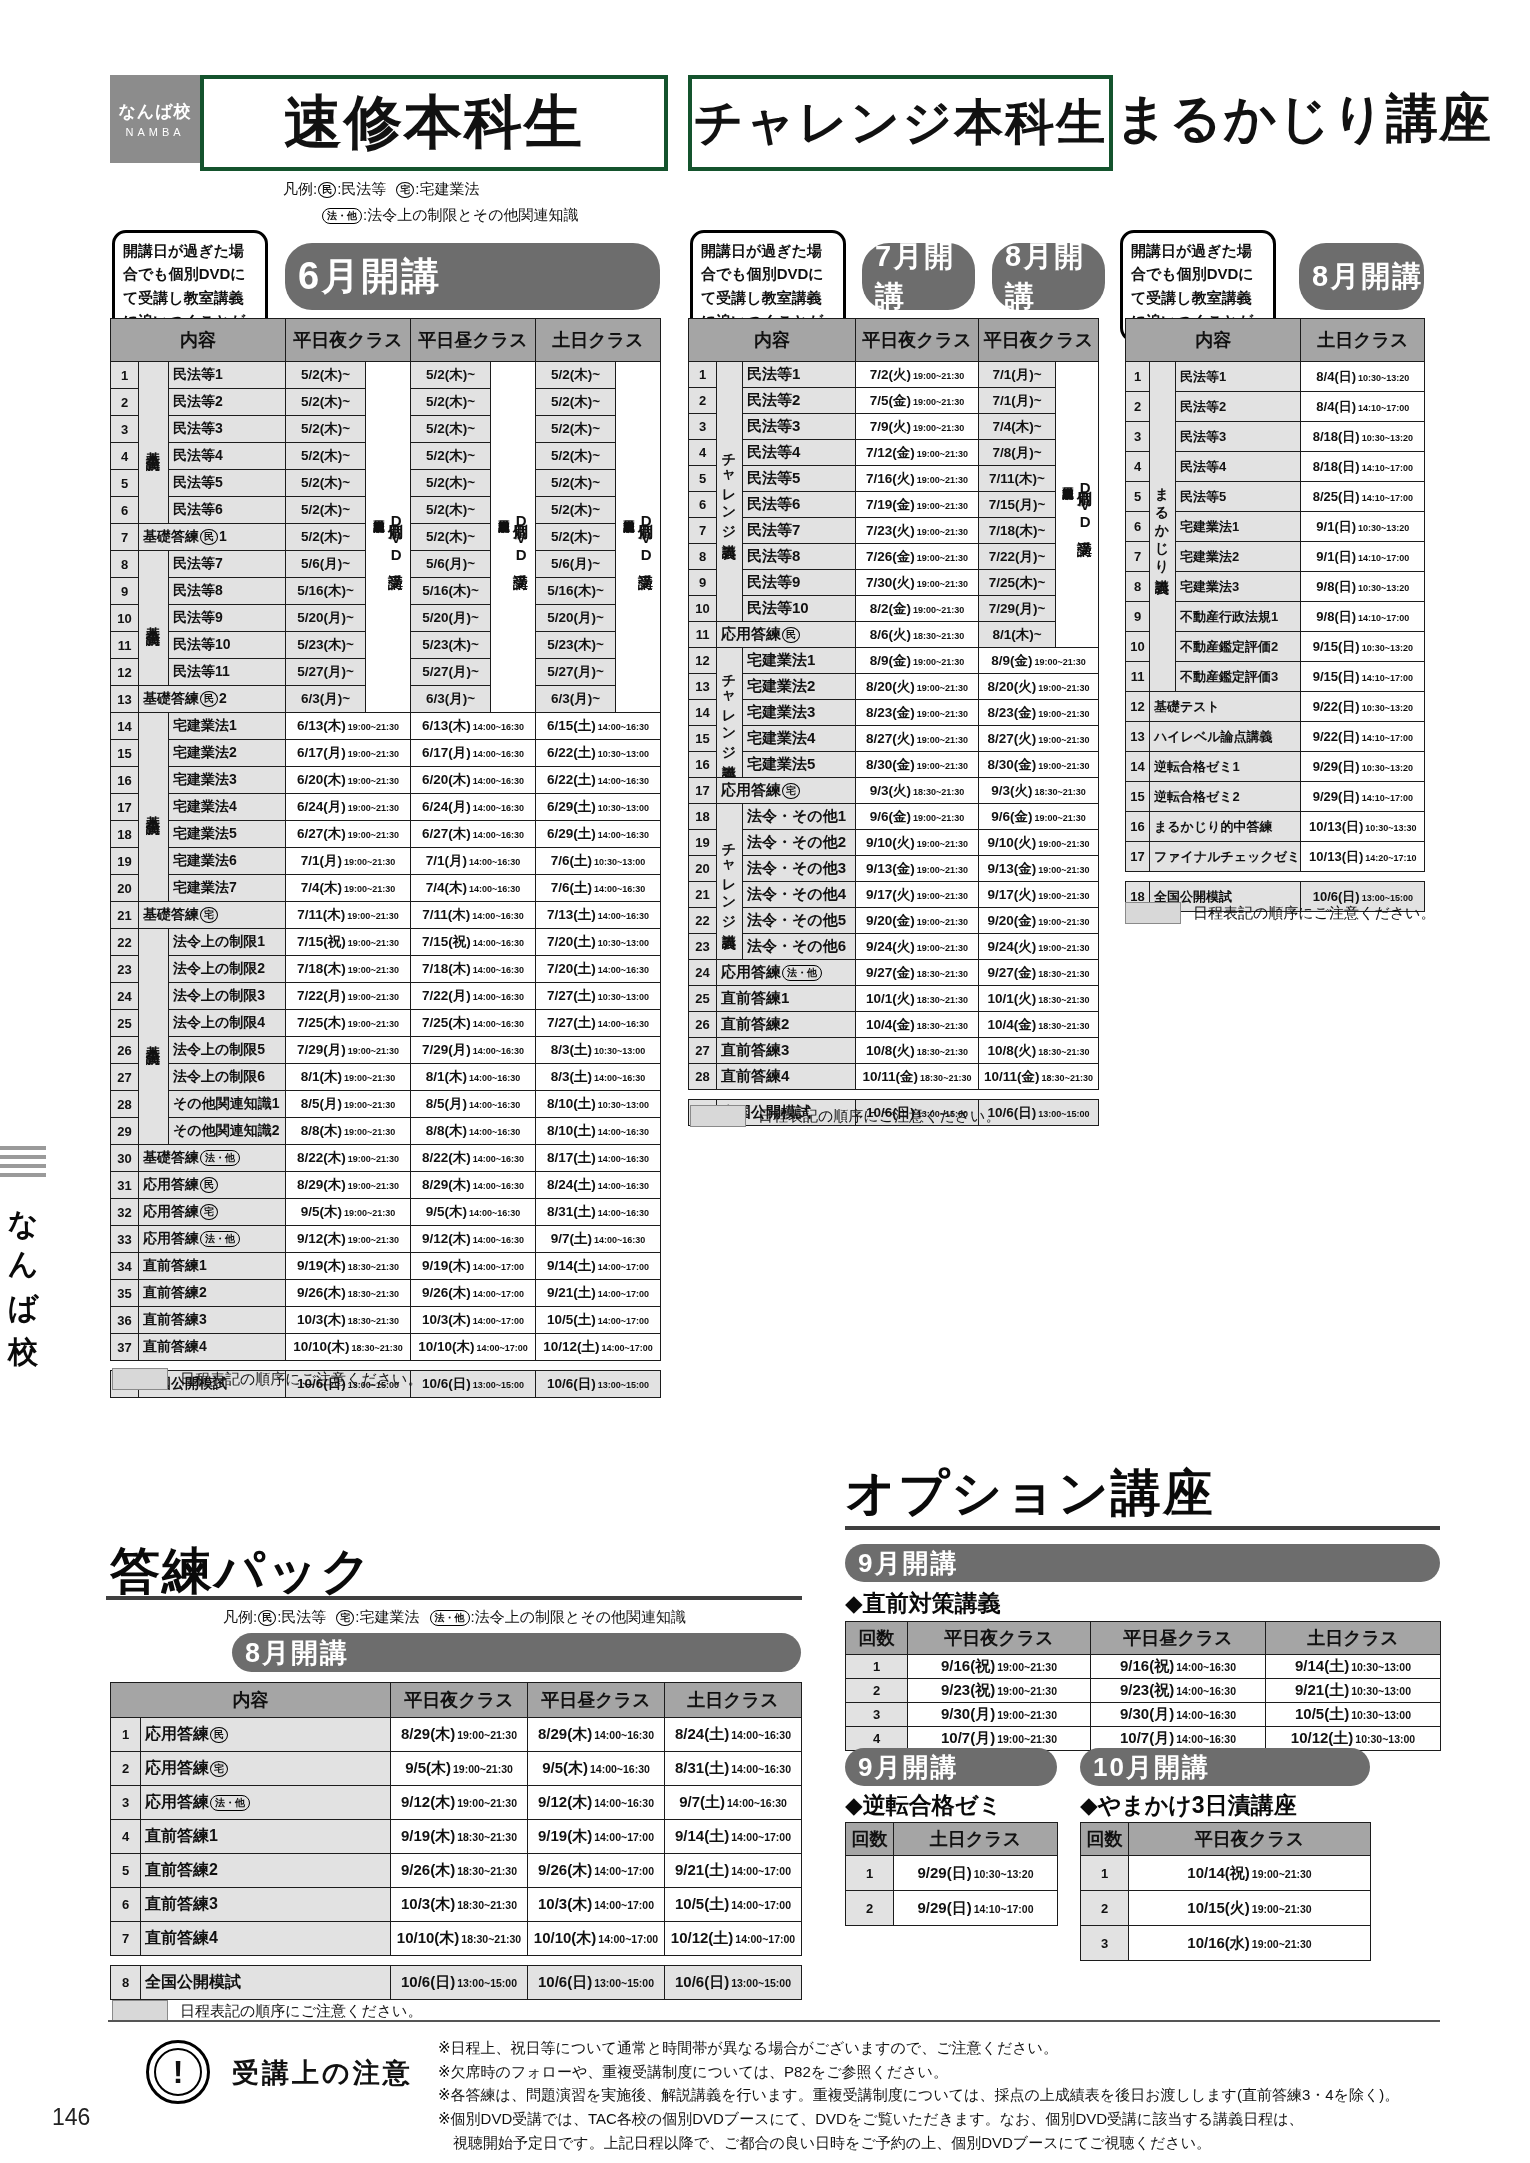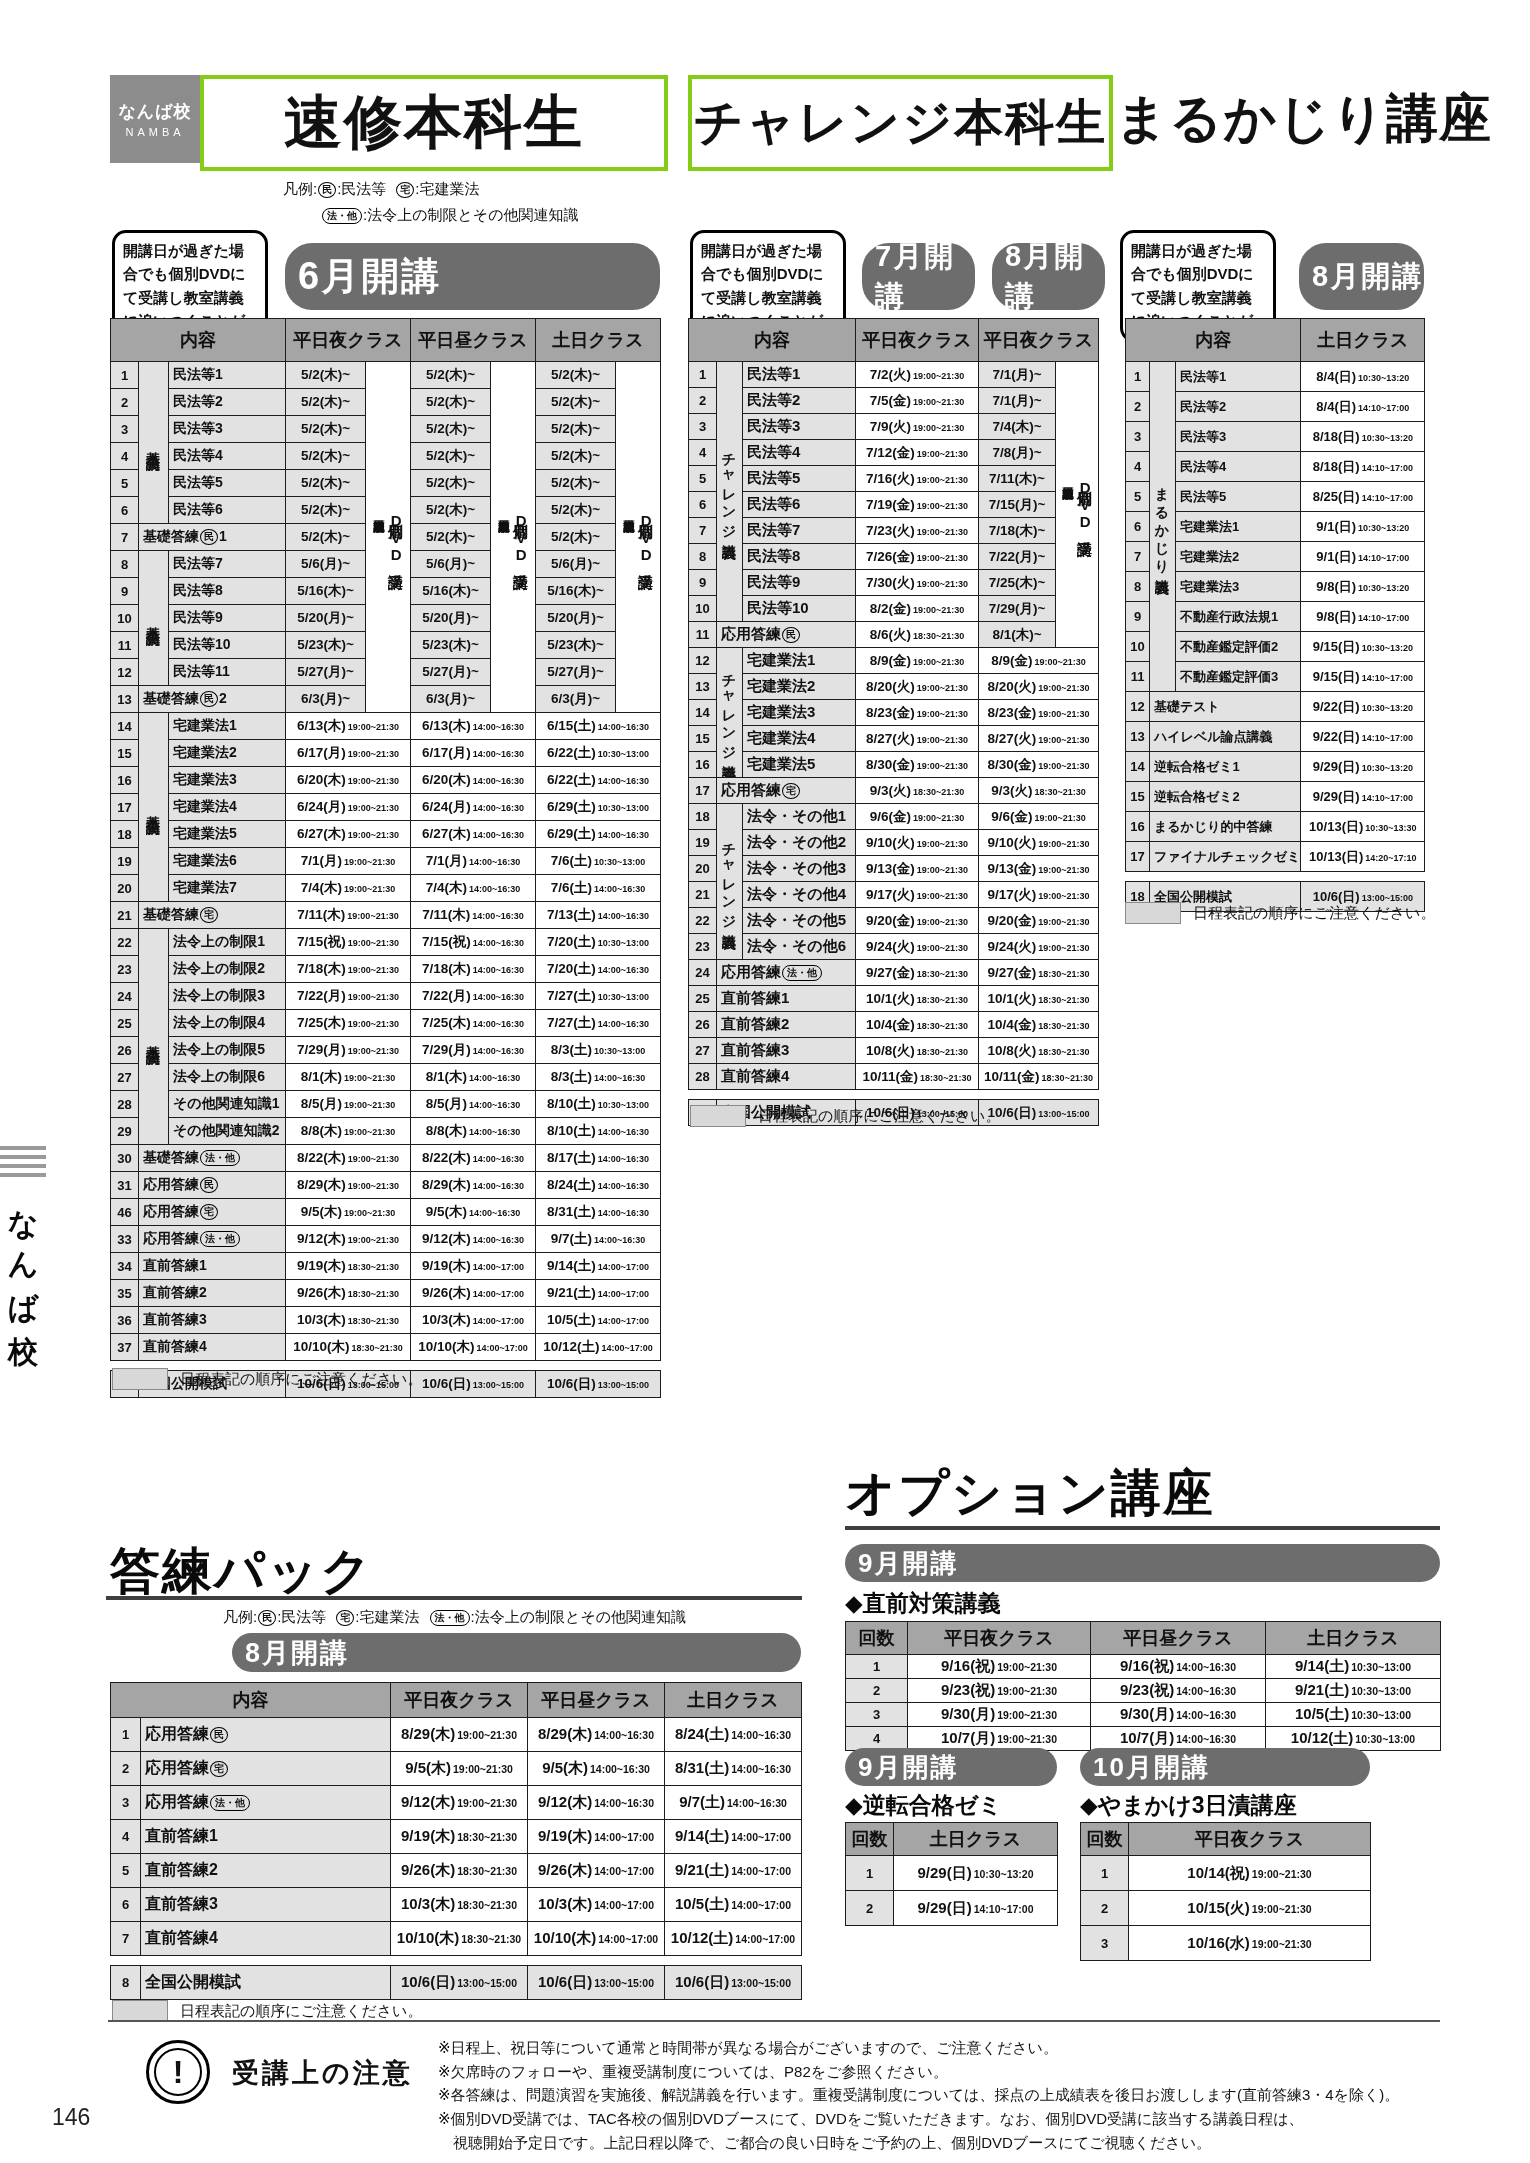--- a/index.html
+++ b/index.html
@@ -11,21 +11,21 @@
   .stripes{left:0;top:1146px;width:46px;height:34px;
     background:repeating-linear-gradient(to bottom,#9a9a9a 0 4px,#fff 4px 9px);}
   .side-label{left:2px;top:1188px;writing-mode:vertical-rl;text-orientation:upright;
     font-size:30px;font-weight:900;letter-spacing:7px;color:#0a0a0a;}
 
   
   .school-box{left:110px;top:75px;width:90px;height:88px;background:#8c8c8c;color:#fff;
     display:flex;flex-direction:column;align-items:center;justify-content:center;gap:3px;}
   .school-jp{font-size:17px;font-weight:bold;letter-spacing:1px;}
   .school-en{font-size:11px;letter-spacing:4px;}
-  .title-box{border:4px solid #84cc16;display:flex;align-items:center;justify-content:center;
+  .title-box{border:4px solid #14532d;display:flex;align-items:center;justify-content:center;
     font-weight:900;background:#fff;letter-spacing:2px;}
   .tb1{left:200px;top:75px;width:460px;height:88px;font-size:58px;}
   .tb2{left:688px;top:75px;width:417px;height:88px;font-size:49px;}
   .title-plain{left:1115px;top:75px;width:415px;height:88px;display:flex;align-items:center;
     font-weight:900;font-size:52px;letter-spacing:1px;}
 
   .dvdnote{width:156px;height:112px;border:3px solid #000;border-radius:14px;
     padding:6px 8px;font-size:15px;font-weight:bold;line-height:1.55;box-sizing:border-box;margin-top:30px;}
 
   .legend{font-size:15px;color:#111;line-height:1.7;}
@@ -361,21 +361,21 @@
           <td class="dt" colspan="2"><span class="d">8/17(土)</span><span class="t">14:00~16:30</span></td>
         </tr>
         <tr>
           <td class="num">31</td>
           <td class="nm" colspan="2">応用答練<span class="circ">民</span></td>
           <td class="dt" colspan="2"><span class="d">8/29(木)</span><span class="t">19:00~21:30</span></td>
           <td class="dt" colspan="2"><span class="d">8/29(木)</span><span class="t">14:00~16:30</span></td>
           <td class="dt" colspan="2"><span class="d">8/24(土)</span><span class="t">14:00~16:30</span></td>
         </tr>
         <tr>
-          <td class="num">46</td>
+          <td class="num">32</td>
           <td class="nm" colspan="2">応用答練<span class="circ">宅</span></td>
           <td class="dt" colspan="2"><span class="d">9/5(木)</span><span class="t">19:00~21:30</span></td>
           <td class="dt" colspan="2"><span class="d">9/5(木)</span><span class="t">14:00~16:30</span></td>
           <td class="dt" colspan="2"><span class="d">8/31(土)</span><span class="t">14:00~16:30</span></td>
         </tr>
         <tr>
           <td class="num">33</td>
           <td class="nm" colspan="2">応用答練<span class="circ wide">法・他</span></td>
           <td class="dt" colspan="2"><span class="d">9/12(木)</span><span class="t">19:00~21:30</span></td>
           <td class="dt" colspan="2"><span class="d">9/12(木)</span><span class="t">14:00~16:30</span></td>

